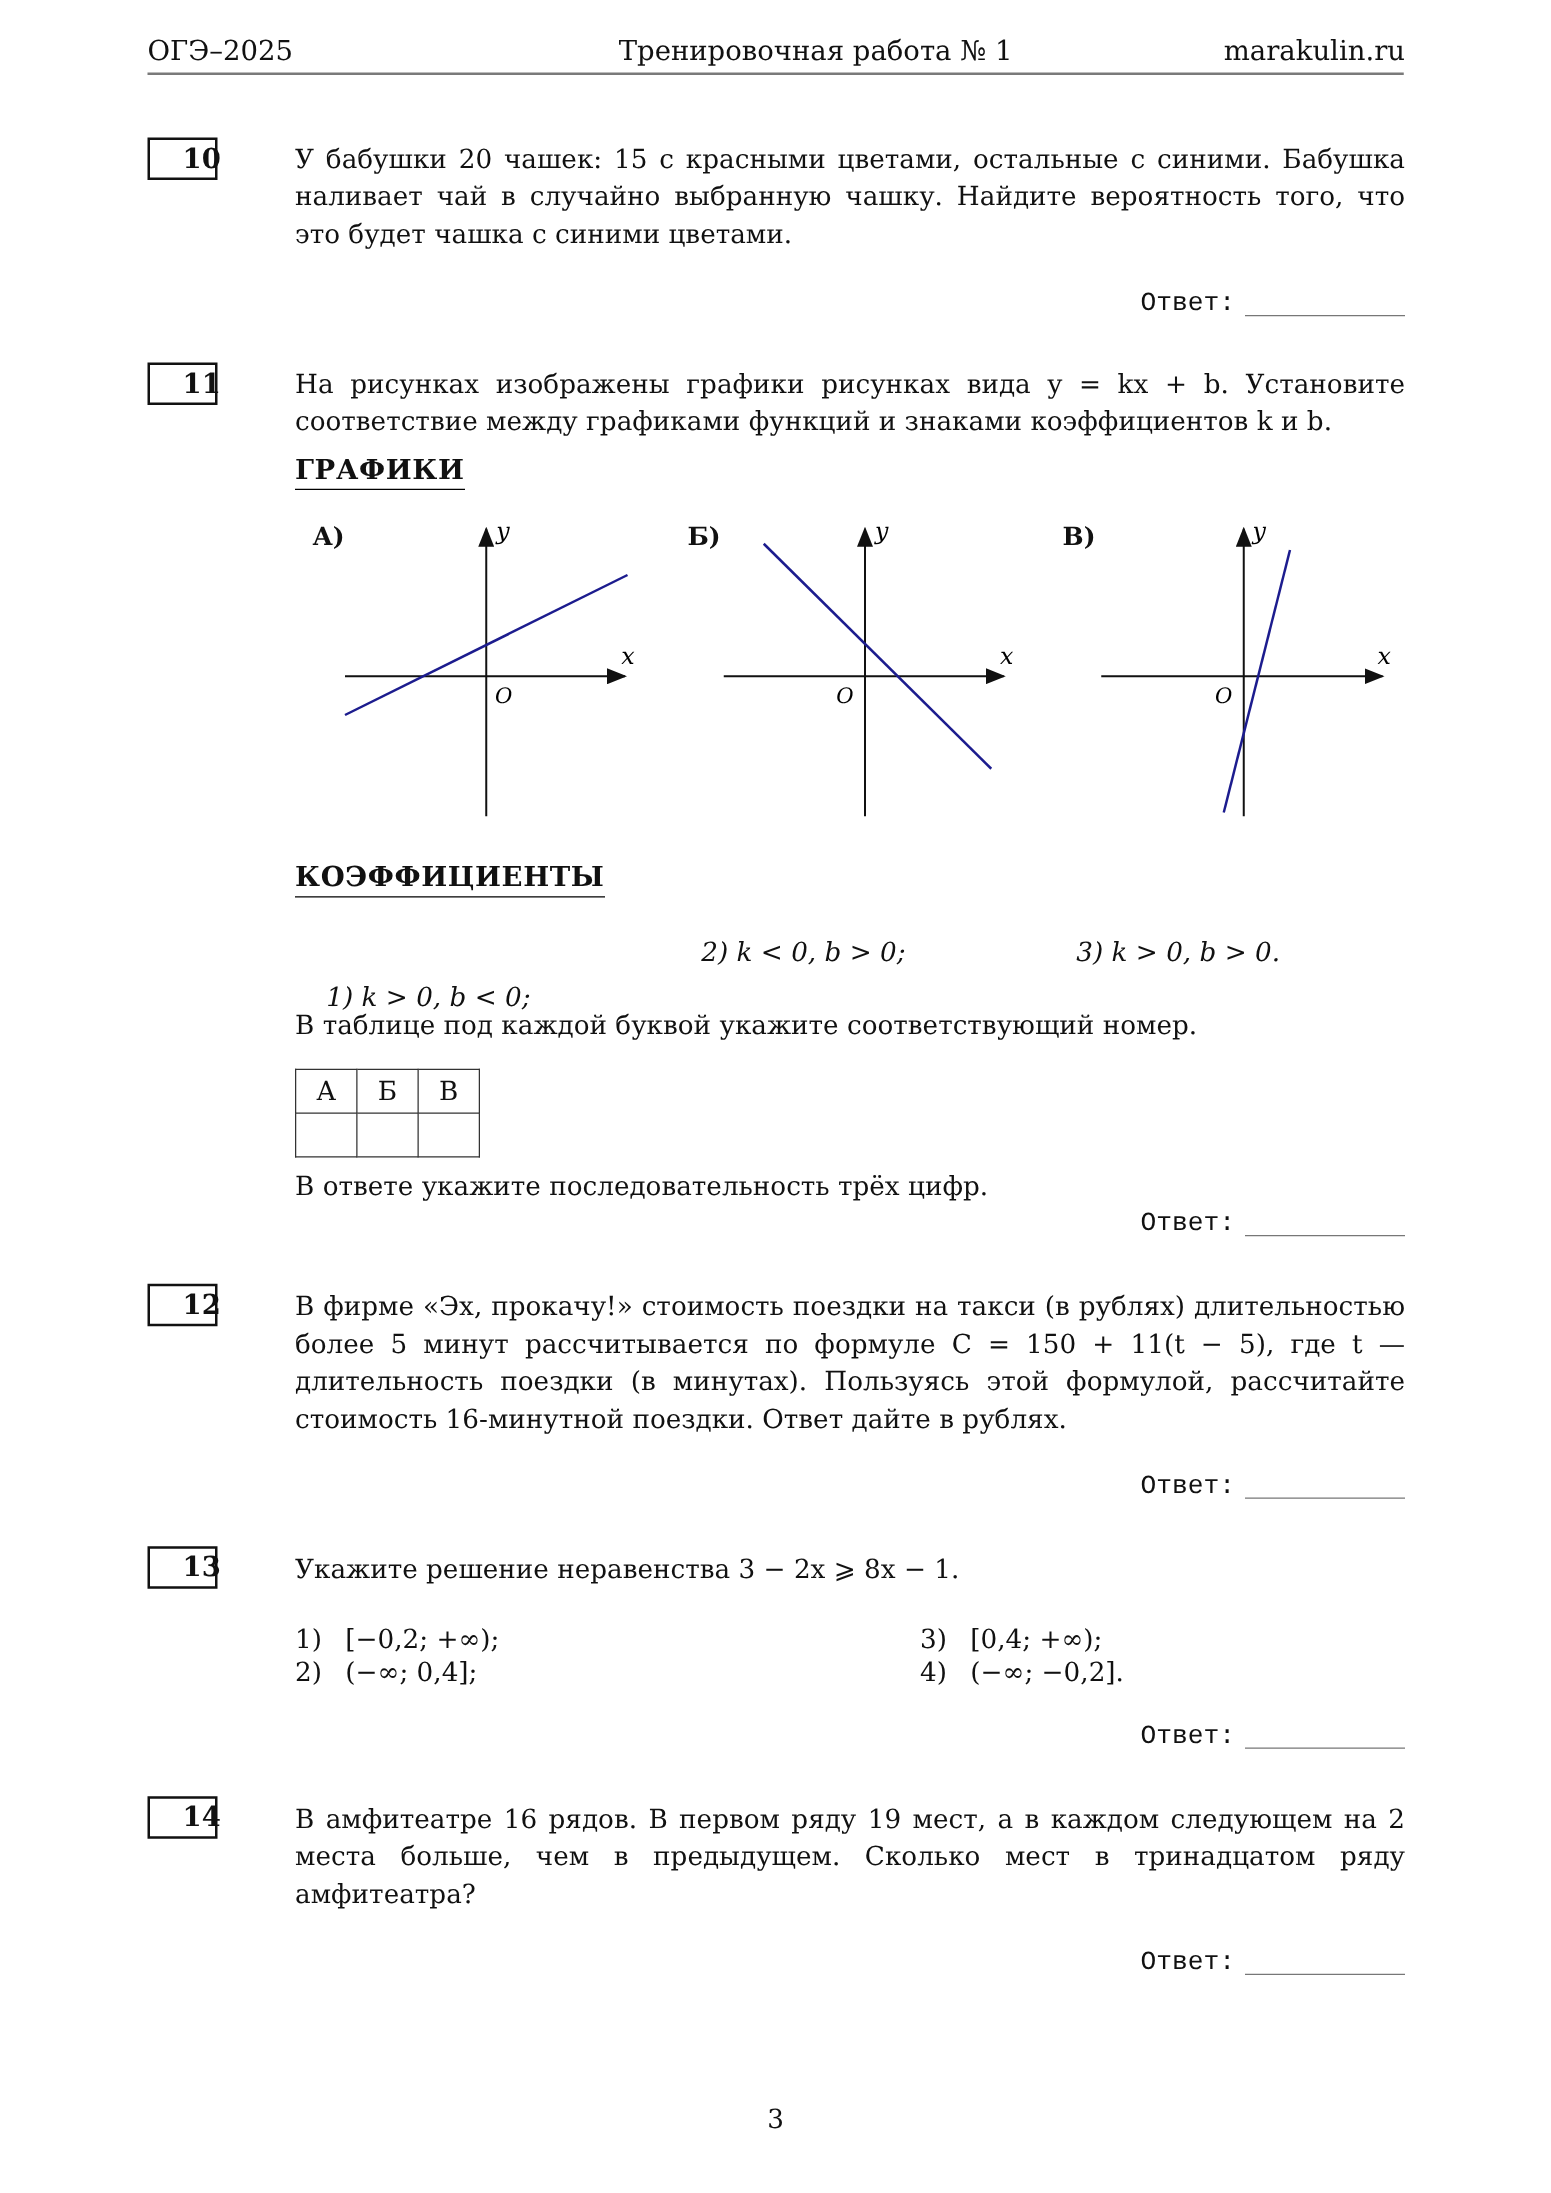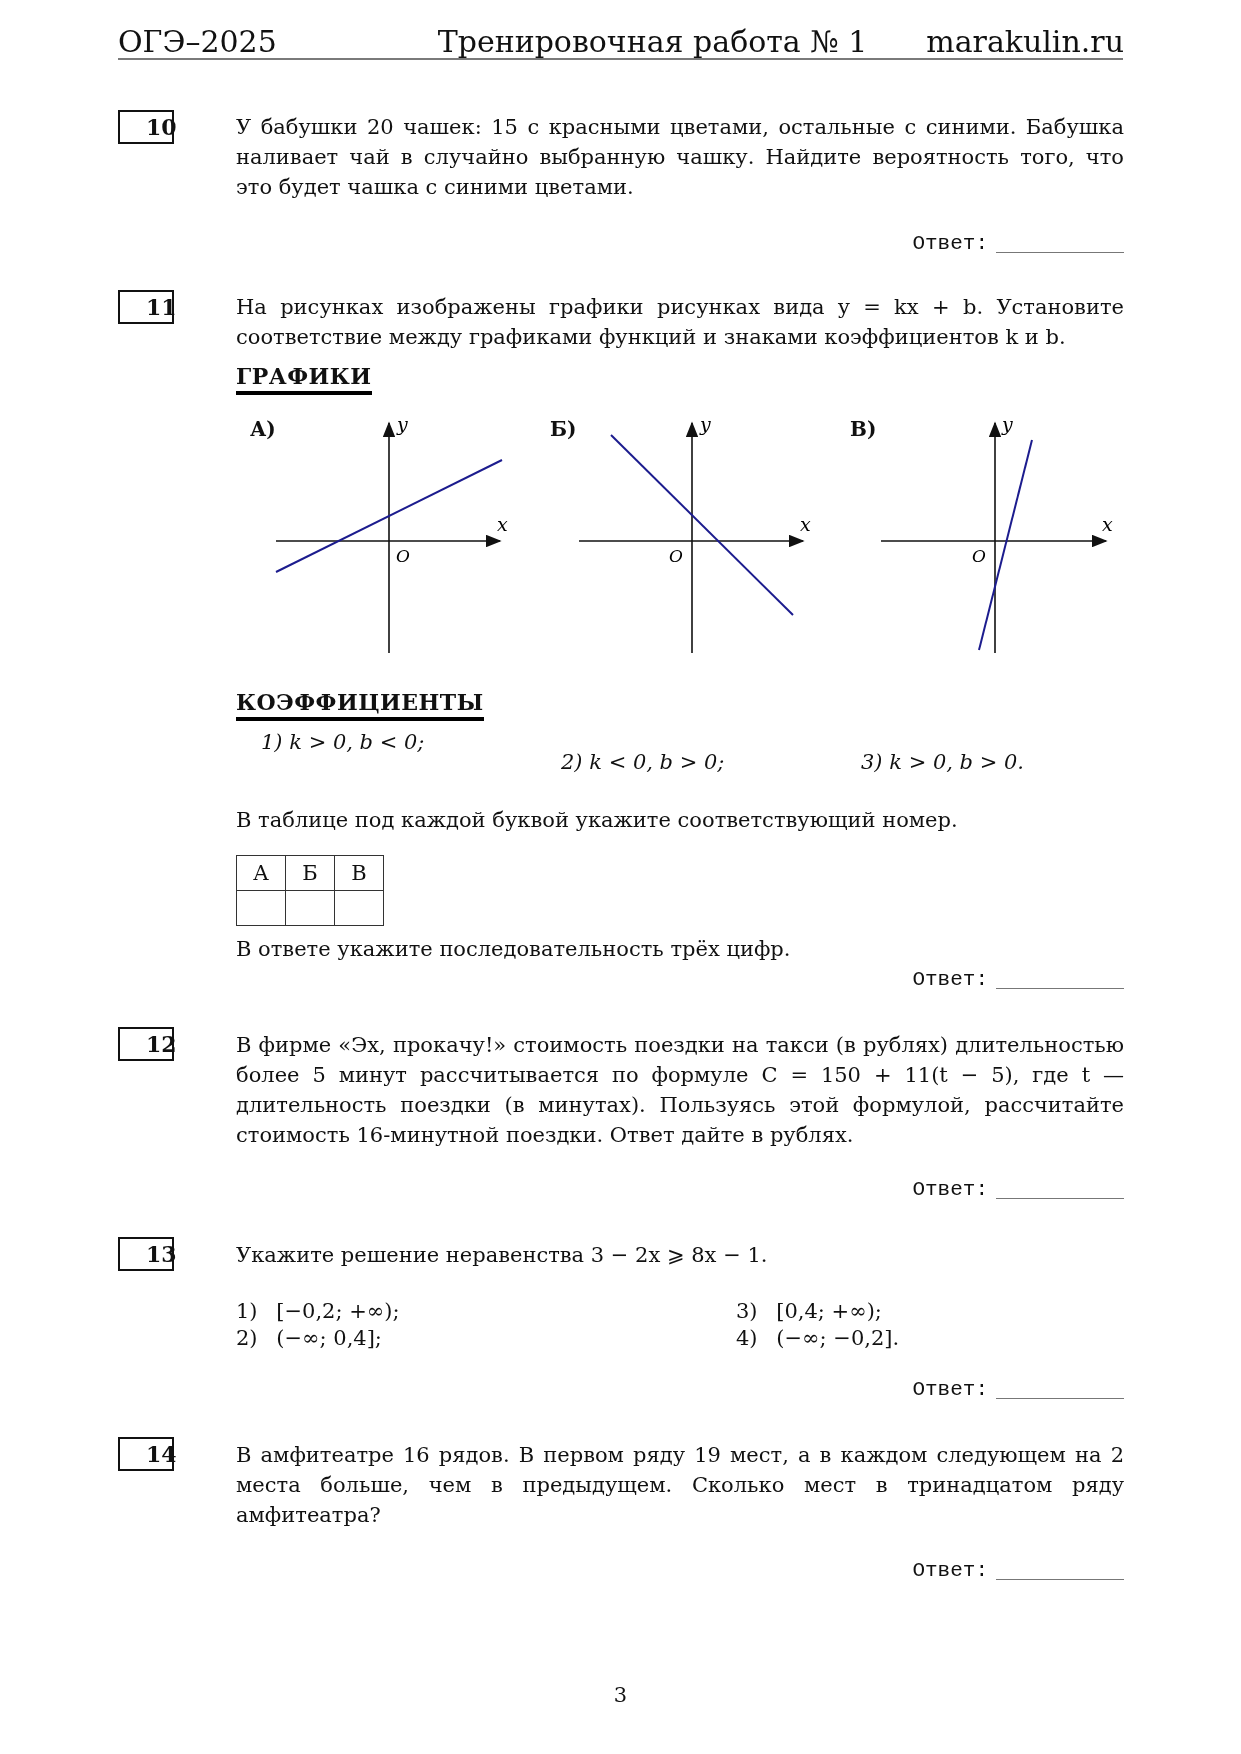--- a/index.html
+++ b/index.html
@@ -1,27 +1,27 @@
 <!DOCTYPE html>
 <html><head>
 <meta charset="utf-8">
 <style>
   html, body { margin:0; padding:0; background:#ffffff; }
   body { width:1241px; height:1754px; position:relative; overflow:hidden;
          font-family:"DejaVu Serif","Liberation Serif",serif; color:#111; }
   .abs { position:absolute; }
-  .hdr { top:28px; font-size:30px; line-height:28px; }
+  .hdr { top:28px; font-size:22px; line-height:28px; }
   .hdr-rule { left:118px; top:58px; width:1005px; height:2px; background:#7a7a7a; }
   .task-num { left:118px; width:56px; height:34px; border:2px solid #111; box-sizing:border-box;
               font-size:22px; font-weight:bold; text-align:center; line-height:30px;padding-left:26px; }
   .para { left:236px; width:888px; font-size:21px; line-height:30px; text-align:justify; }
   .ans { right:117px; font-size:21px; line-height:28px; display:flex; align-items:flex-end;font-family:Liberation Mono, monospace; }
   .ans-line { display:inline-block; width:128px; height:1px; background:#777; margin-left:8px; margin-bottom:5px; }
   .heading { left:236px; font-size:22px; font-weight:bold; letter-spacing:0.5px;
-             border-bottom:4px solid #000000; line-height:28px; padding-bottom:1px; }
+             border-bottom:1px solid #000000; line-height:28px; padding-bottom:1px; }
   .glabel { font-size:20px; font-weight:bold; }
   .math { font-style:italic; }
   table.abv { border-collapse:collapse; }
   table.abv td { border:1.5px solid #333; width:48px; height:34px; text-align:center; font-size:21px; padding:0; }
   .opt { font-size:21px; line-height:28px; }
   svg text { font-family:"DejaVu Serif","Liberation Serif",serif; font-style:italic; }
 </style>
 </head>
 <body>
 
@@ -87,21 +87,21 @@
     <line x1="165" y1="248" x2="165" y2="18" stroke="#111" stroke-width="1.6" marker-end="url(#arrV)"></line>
     <line x1="149" y1="245" x2="202" y2="35" stroke="#1c1c8e" stroke-width="2"></line>
     <text x="272" y="126" font-size="19">x</text>
     <text x="172" y="26" font-size="19">y</text>
     <text x="142" y="157" font-size="17">O</text>
   </svg>
 </div>
 
 <div class="abs heading" style="top:688px;">КОЭФФИЦИЕНТЫ</div>
 
-<div class="abs opt math" style="left:261px; top:728px;">1) k &gt; 0, b &lt; 0;</div>
+<div class="abs opt math" style="left:261px; top:784px;">1) k &gt; 0, b &lt; 0;</div>
 <div class="abs opt math" style="left:561px; top:748px;">2) k &lt; 0, b &gt; 0;</div>
 <div class="abs opt math" style="left:861px; top:748px;">3) k &gt; 0, b &gt; 0.</div>
 
 <div class="abs opt" style="left:236px; top:806px;">В таблице под каждой буквой укажите соответствующий номер.</div>
 
 <div class="abs" style="left:236px; top:855px;">
   <table class="abv">
     <tbody>
         <tr>
       <td>А</td>

